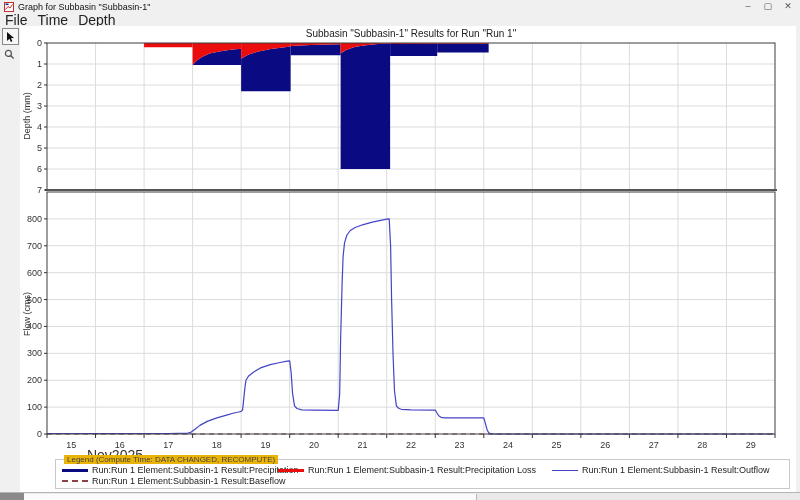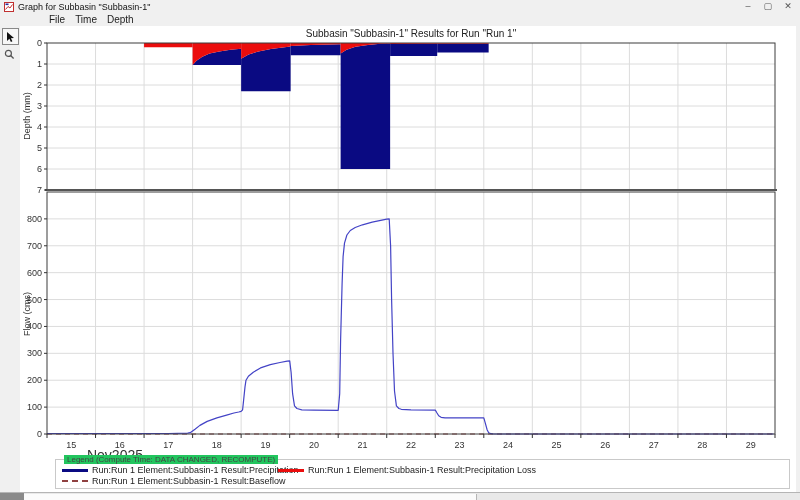--- a/index.html
+++ b/index.html
@@ -5,36 +5,36 @@
   html,body{margin:0;padding:0;}
   .window{position:relative;width:800px;height:500px;background:#f0f0f0;
     font-family:"Liberation Sans",sans-serif;overflow:hidden;color:#111;}
   .titlebar{position:absolute;top:0;left:0;right:0;height:13px;display:flex;align-items:center;
     padding:0 4px;font-size:9px;}
   .titleicon{width:10px;height:10px;margin-right:4px;flex:0 0 auto;}
   .wincontrols{margin-left:auto;display:flex;gap:4px;}
   .winbtn{width:16px;height:11px;display:flex;align-items:center;justify-content:center;
     color:#555;font-size:9px;line-height:9px;}
   .menubar{position:absolute;top:13px;left:0;right:0;height:13px;display:flex;align-items:center;
-    font-size:10px;color:#222;padding-left:44px;}
+    font-size:14px;color:#222;}
   .menuitem{padding:0 5px;}
   .toolcol{position:absolute;top:26px;left:0;width:20px;bottom:8px;}
   .toolbtn{width:15px;height:15px;margin:2px 0 2px 2px;display:flex;align-items:center;justify-content:center;}
   .toolbtn.sel{border:1px solid #888;background:#f7f7f7;}
   .panel{position:absolute;left:20px;top:26px;width:776px;height:466px;background:#ffffff;}
   .chart-title{position:absolute;left:27px;top:2px;width:728px;text-align:center;
     font-size:10px;color:#222;}
   .ylab{position:absolute;width:120px;height:12px;text-align:center;font-size:9px;color:#333;
     transform:rotate(-90deg);}
   .ylab-depth{left:-52px;top:84px;}
   .ylab-flow{left:-52px;top:282px;}
   .monthlab{position:absolute;left:55px;top:421px;width:80px;text-align:center;font-size:14px;color:#333;}
   .legendbox{position:absolute;left:35px;top:433px;width:733px;height:28px;
     border:1px solid #c9c9c9;font-size:9px;color:#222;}
-  .legendtitle{position:absolute;top:-5px;left:8px;background:#22c55e;padding:0 3px;
+  .legendtitle{position:absolute;top:-5px;left:8px;background:#eab308;padding:0 3px;
     font-size:8px;color:#444;white-space:nowrap;}
   .legenditem{position:absolute;display:flex;align-items:center;gap:4px;white-space:nowrap;}
   .sw{display:inline-block;width:26px;flex:0 0 auto;}
   .sw-thick{height:3px;}
   .sw-thin{height:1px;}
   .sw-dashed{height:0;border-top:2px dashed #8f4040;}
   .bottomstrip{position:absolute;left:0;bottom:0;width:800px;height:8px;background:#e9e9e9;
     border-top:1px solid #b5b5b5;box-sizing:border-box;}
   .grip{position:absolute;left:0;top:0;width:24px;height:8px;background:#8a8a8a;}
   .seg{position:absolute;left:24px;top:1px;width:452px;height:6px;background:#fbfbfb;
@@ -221,20 +221,24 @@
     <div class="legendbox">
       <span class="legendtitle">Legend (Compute Time: DATA CHANGED, RECOMPUTE)</span>
       <div class="legenditem" style="left:6px;top:5px;">
         <span class="sw sw-thick" style="background: rgb(10, 10, 130);"></span>
         <span>Run:Run 1 Element:Subbasin-1 Result:Precipitation</span>
       </div>
       <div class="legenditem" style="left:222px;top:5px;text-align:center;">
         <span class="sw sw-thick" style="background: rgb(235, 13, 13);"></span>
         <span>Run:Run 1 Element:Subbasin-1 Result:Precipitation Loss</span>
       </div>
+      <div class="legenditem" style="left:496px;top:5px;">
+        <span class="sw sw-thin" style="background: rgb(67, 67, 198);"></span>
+        <span>Run:Run 1 Element:Subbasin-1 Result:Outflow</span>
+      </div>
       <div class="legenditem" style="left:6px;top:16px;justify-content:center;">
         <span class="sw sw-dashed" style="border-top-color: rgb(143, 64, 64);"></span>
         <span>Run:Run 1 Element:Subbasin-1 Result:Baseflow</span>
       </div>
     </div>
   </div>
 
   <div class="bottomstrip">
     <div class="grip"></div>
     <div class="seg"></div>

